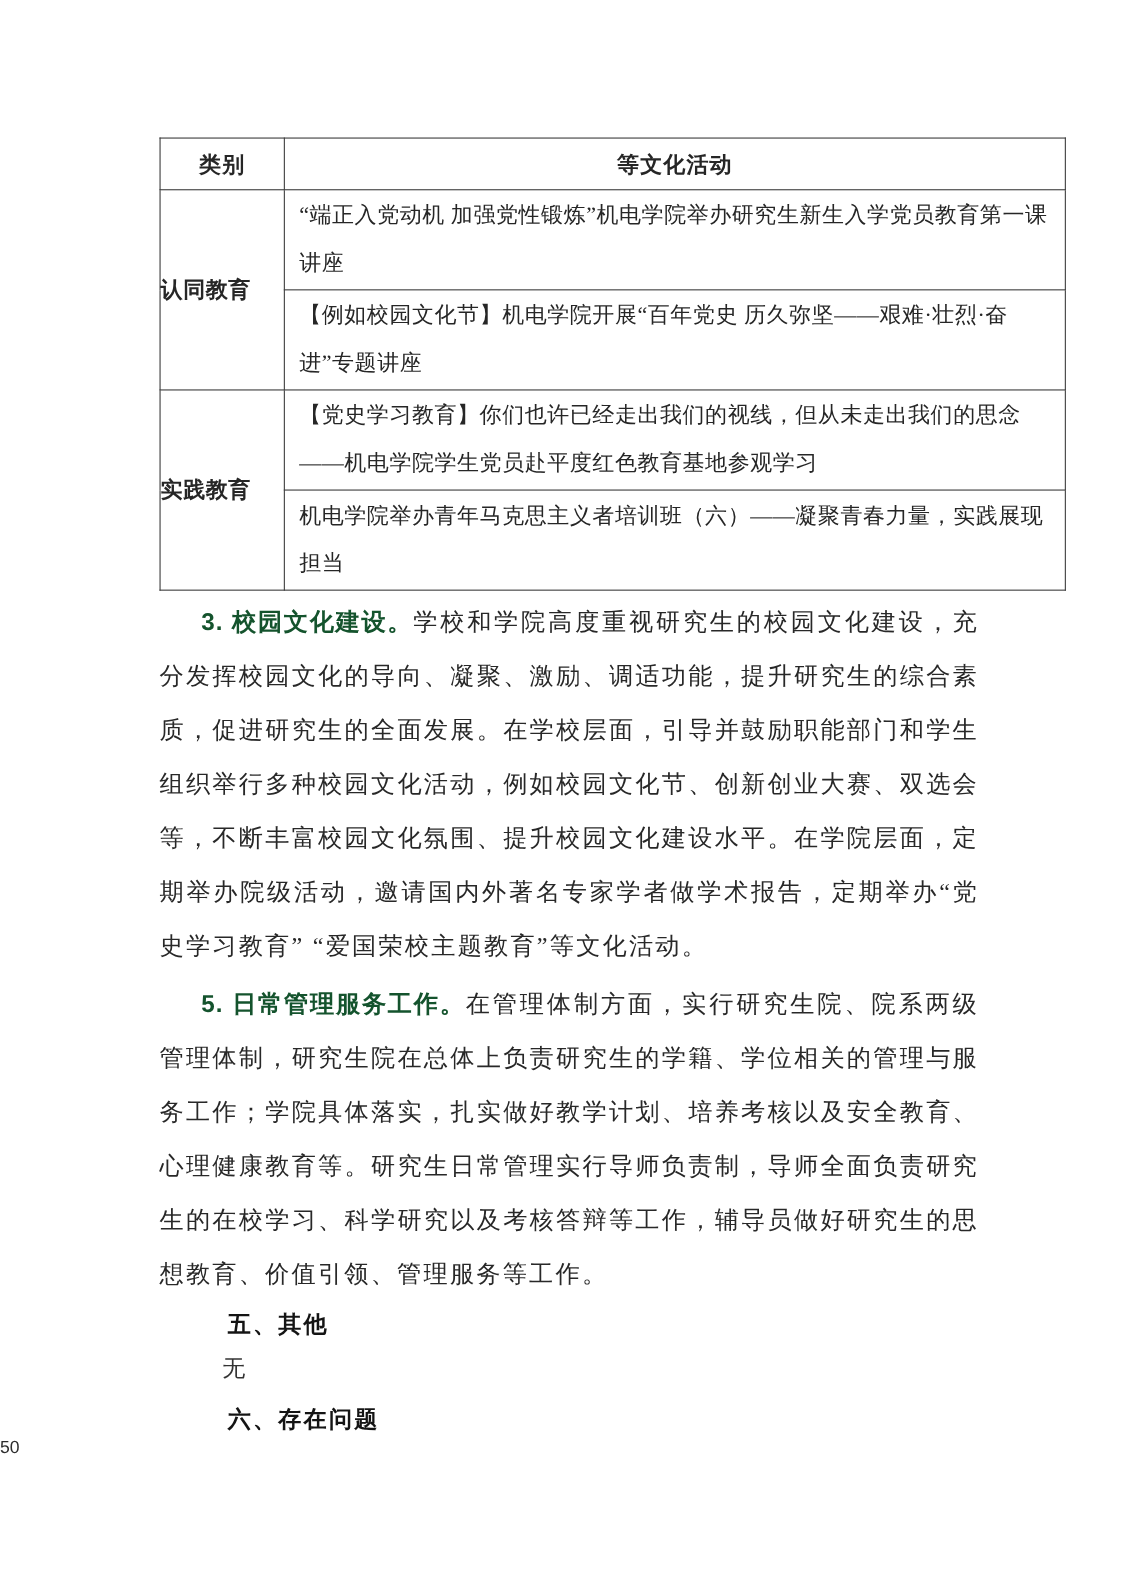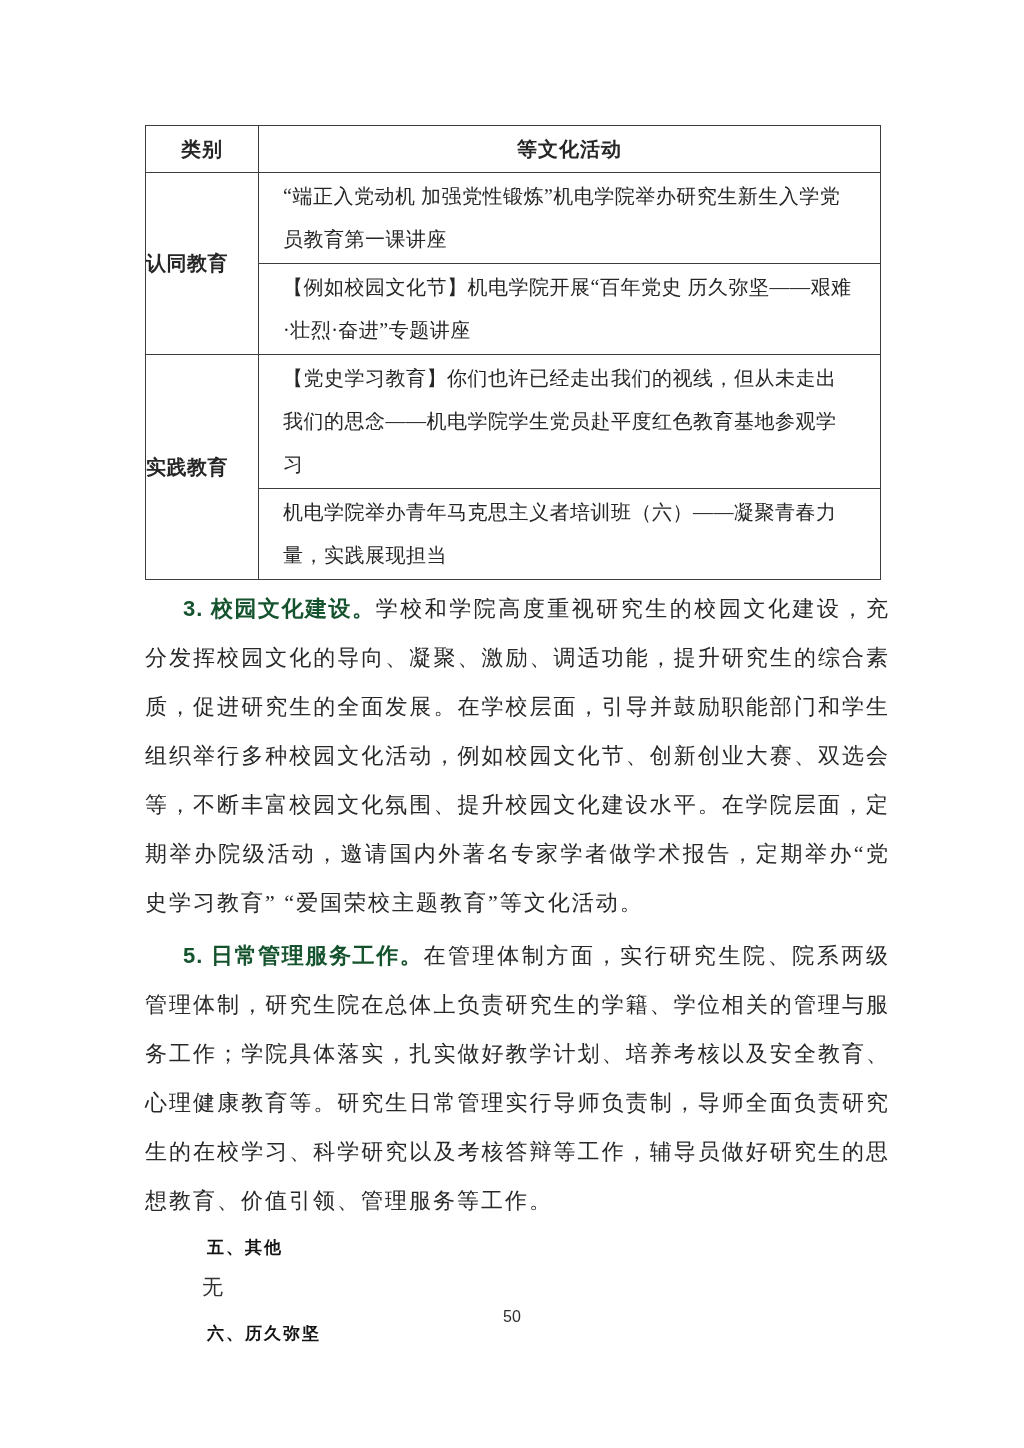--- a/index.html
+++ b/index.html
@@ -12,21 +12,21 @@
     overflow: hidden;
   }
   .content {
     position: absolute;
     left: 145px; top: 125px;
     width: 745px;
   }
   
   table.edu {
     border-collapse: collapse;
-    width: 736px;
+    width: 824px;
     table-layout: fixed;
   }
   table.edu th, table.edu td {
     border: 1px solid #3d3d3d;
   }
   table.edu col.c1 { width: 113px; }
   th.hdr {
     font-size: 20px;
     font-weight: bold;
     text-align: center;
@@ -38,21 +38,21 @@
     font-size: 20px;
     font-weight: bold;
     text-align: left;
     letter-spacing: 0.5px;
     vertical-align: middle;
   }
   td.item {
     font-size: 20px;
     letter-spacing: 0.5px;
     line-height: 43px;
-    padding: 2px 24px;
+    padding: 2px 13px;
     vertical-align: middle;
   }
   tr.r-head   { height: 47px; }
   tr.r-item-a { height: 86px; }
   tr.r-item-b { height: 90px; }
   tr.r-item-c { height: 85px; }
   tr.r-item-d { height: 85px; }
   
   .paras { width: 745px; }
   p.body-para {
@@ -67,39 +67,39 @@
   p.body-para .lead {
     font-family: "Liberation Sans", "DejaVu Sans", sans-serif;
     font-weight: bold;
     letter-spacing: 1px;
     color: #14532d;
   }
   
   h2.sec-heading {
     font-family: "Liberation Sans", "DejaVu Sans", sans-serif;
     font-weight: bold;
-    font-size: 17px;
+    font-size: 21px;
     line-height: 30px;
     letter-spacing: 2px;
     color: #141414;
     margin: 8px 0 0 62px;
   }
   h2.sec-heading.second { margin-top: 18px; }
   p.sec-content {
     font-size: 21px;
     line-height: 28px;
     margin: 10px 0 0 57px;
     color: #333333;
   }
   
   .page-number {
     position: absolute;
     left: 0; right: 0;
     top: 1308px;
-    text-align: center;
+    text-align: left;
     font-family: "Liberation Sans", "DejaVu Sans", sans-serif;
     font-size: 16px;
     color: #2e2e2e;
   }
 </style>
 </head>
 <body>
 
 <div class="content">
 
@@ -131,17 +131,17 @@
     </table>
 
   <div class="paras">
     <p class="body-para"><span class="lead">3. 校园文化建设。</span><span>学校和学院高度重视研究生的校园文化建设，充分发挥校园文化的导向、凝聚、激励、调适功能，提升研究生的综合素质，促进研究生的全面发展。在学校层面，引导并鼓励职能部门和学生组织举行多种校园文化活动，例如校园文化节、创新创业大赛、双选会等，不断丰富校园文化氛围、提升校园文化建设水平。在学院层面，定期举办院级活动，邀请国内外著名专家学者做学术报告，定期举办“党史学习教育” “爱国荣校主题教育”等文化活动。</span></p>
 
     <p class="body-para"><span class="lead">5. 日常管理服务工作。</span><span>在管理体制方面，实行研究生院、院系两级管理体制，研究生院在总体上负责研究生的学籍、学位相关的管理与服务工作；学院具体落实，扎实做好教学计划、培养考核以及安全教育、心理健康教育等。研究生日常管理实行导师负责制，导师全面负责研究生的在校学习、科学研究以及考核答辩等工作，辅导员做好研究生的思想教育、价值引领、管理服务等工作。</span></p>
   </div>
 
   <h2 class="sec-heading">五、其他</h2>
   <p class="sec-content">无</p>
-  <h2 class="sec-heading second">六、历久弥坚</h2>
+  <h2 class="sec-heading second">六、存在问题</h2>
 
 </div>
 
 <div class="page-number">50</div>
 
 </body></html>

